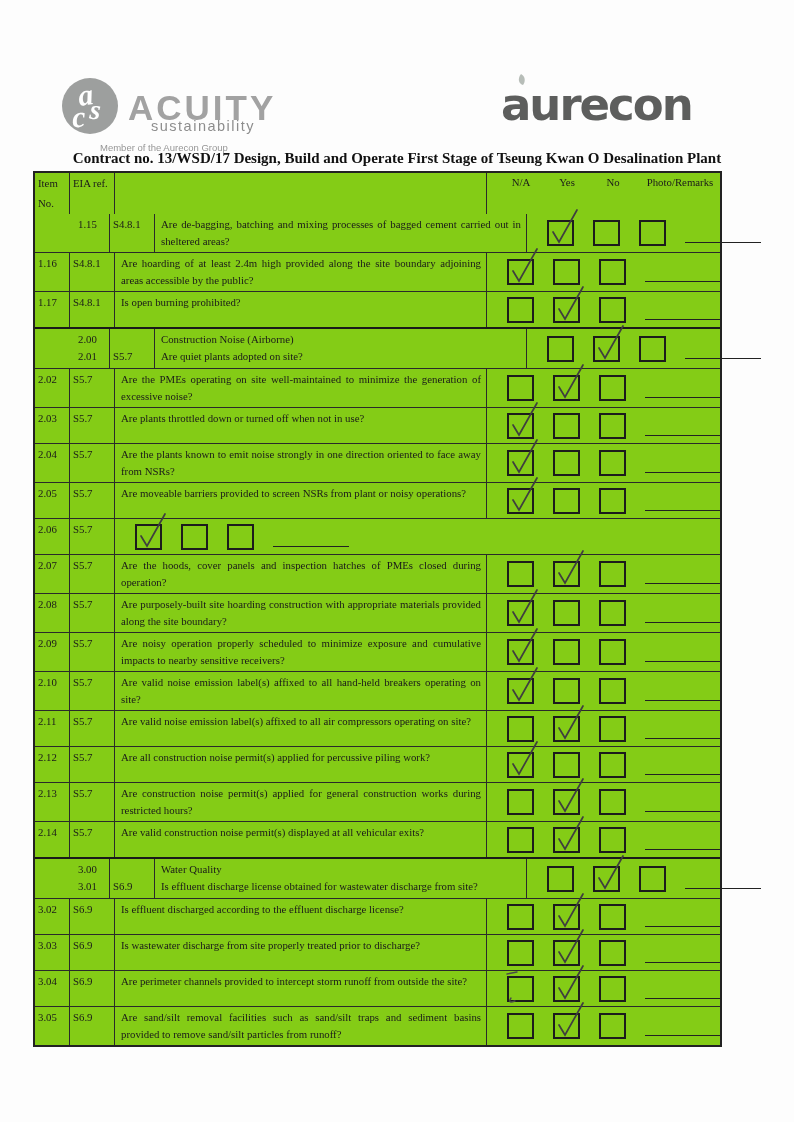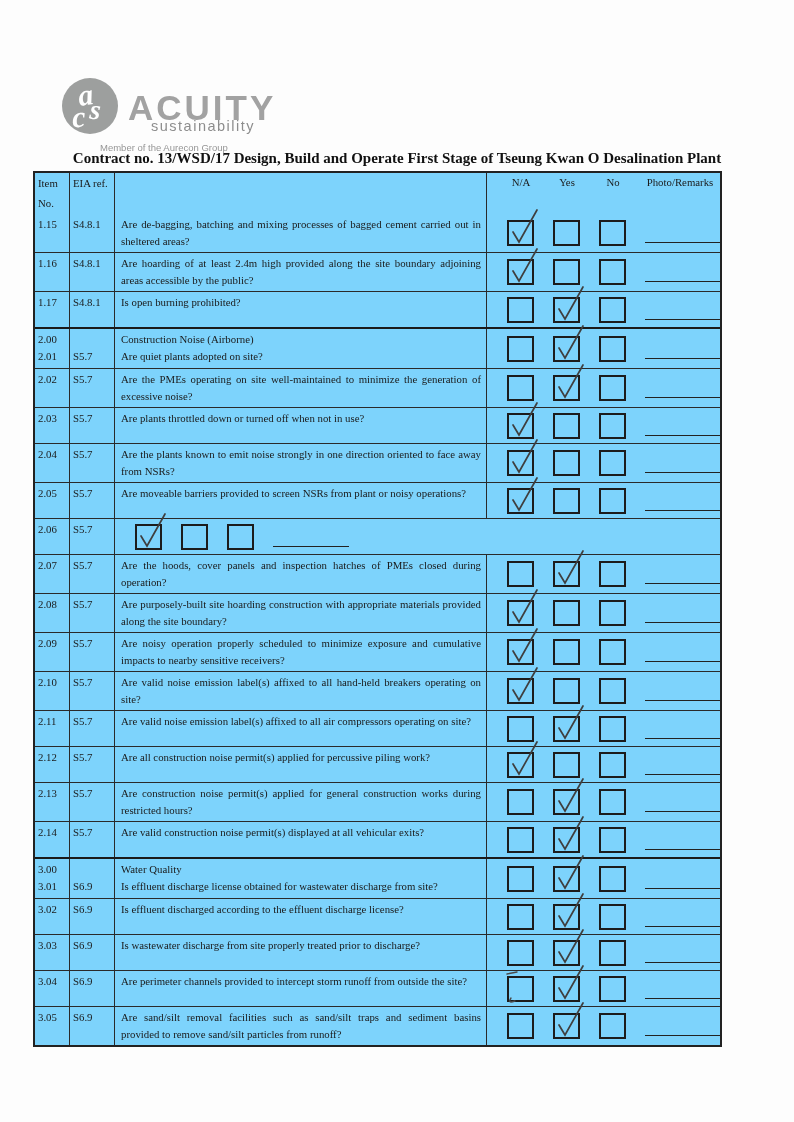--- a/index.html
+++ b/index.html
@@ -25,25 +25,25 @@
   .aurecon-word{position:absolute;left:14px;top:4px;font-family:"DejaVu Sans",sans-serif;
         font-weight:bold;font-size:45px;letter-spacing:-2px;color:#5d5e5d;line-height:1;}
   .aurecon-leaf{position:absolute;left:27px;top:-5px;width:14px;height:15px;}
 
   
   .doc-title{position:absolute;left:0;top:150px;width:100%;text-align:center;
         font-size:15px;font-weight:bold;color:#111;}
 
   
   .checklist{position:absolute;left:33px;top:171px;width:689px;border:2px solid #222;
-        background:#7dd3fc;box-sizing:border-box;}
+        background:#84cc16;box-sizing:border-box;}
   .row{display:grid;grid-template-columns:35px 45px 372px 1fr;border-top:1.2px solid #2a2a2a;
         min-height:36px;box-sizing:border-box;}
   .row:first-child{border-top:none;}
-  .row.thick{border-top-width:2.2px;border-top-color:#1a1a1a;}
+  .row.thick{border-top-width:2.2px;border-top-color:#1a1a1a;padding-left:40px;}
   .row.section{min-height:41px;}
   .row.header{min-height:41px;}
 
   .c-item,.c-eia,.c-q{border-right:1.2px solid #2a2a2a;padding:2px 3px;font-size:10.8px;
         line-height:17px;box-sizing:border-box;}
   .c-item{display:flex;flex-direction:column;}
   .c-q{padding-left:6px;padding-right:5px;}
   .qt{text-align:justify;}
   .b{font-weight:normal;}
   .section .c-eia{padding-top:19px;}
@@ -72,20 +72,26 @@
     <div class="acuity-circle">
       <span class="ac-a">a</span>
       <span class="ac-s">s</span>
       <span class="ac-c">c</span>
     </div>
     <div class="acuity-name">ACUITY</div>
     <div class="acuity-tag">sustainability</div>
     <div class="acuity-member">Member of the Aurecon Group</div>
   </div>
 
+  <div class="aurecon">
+    <div class="aurecon-word">aurecon</div>
+    <svg class="aurecon-leaf" viewBox="0 0 14 15">
+      <path d="M7 1 C11 3 12 8 9 12 C5 11 3 6 7 1 Z" fill="#b7bdb8"></path>
+    </svg>
+  </div>
 
   <div class="doc-title">Contract no.  13/WSD/17 Design, Build and Operate First Stage of Tseung Kwan O Desalination Plant</div>
 
   <div class="checklist">
     
     <div class="row header">
       <div class="c-item hdr-item">
         <span>Item</span>
         <span>No.</span>
       </div>

